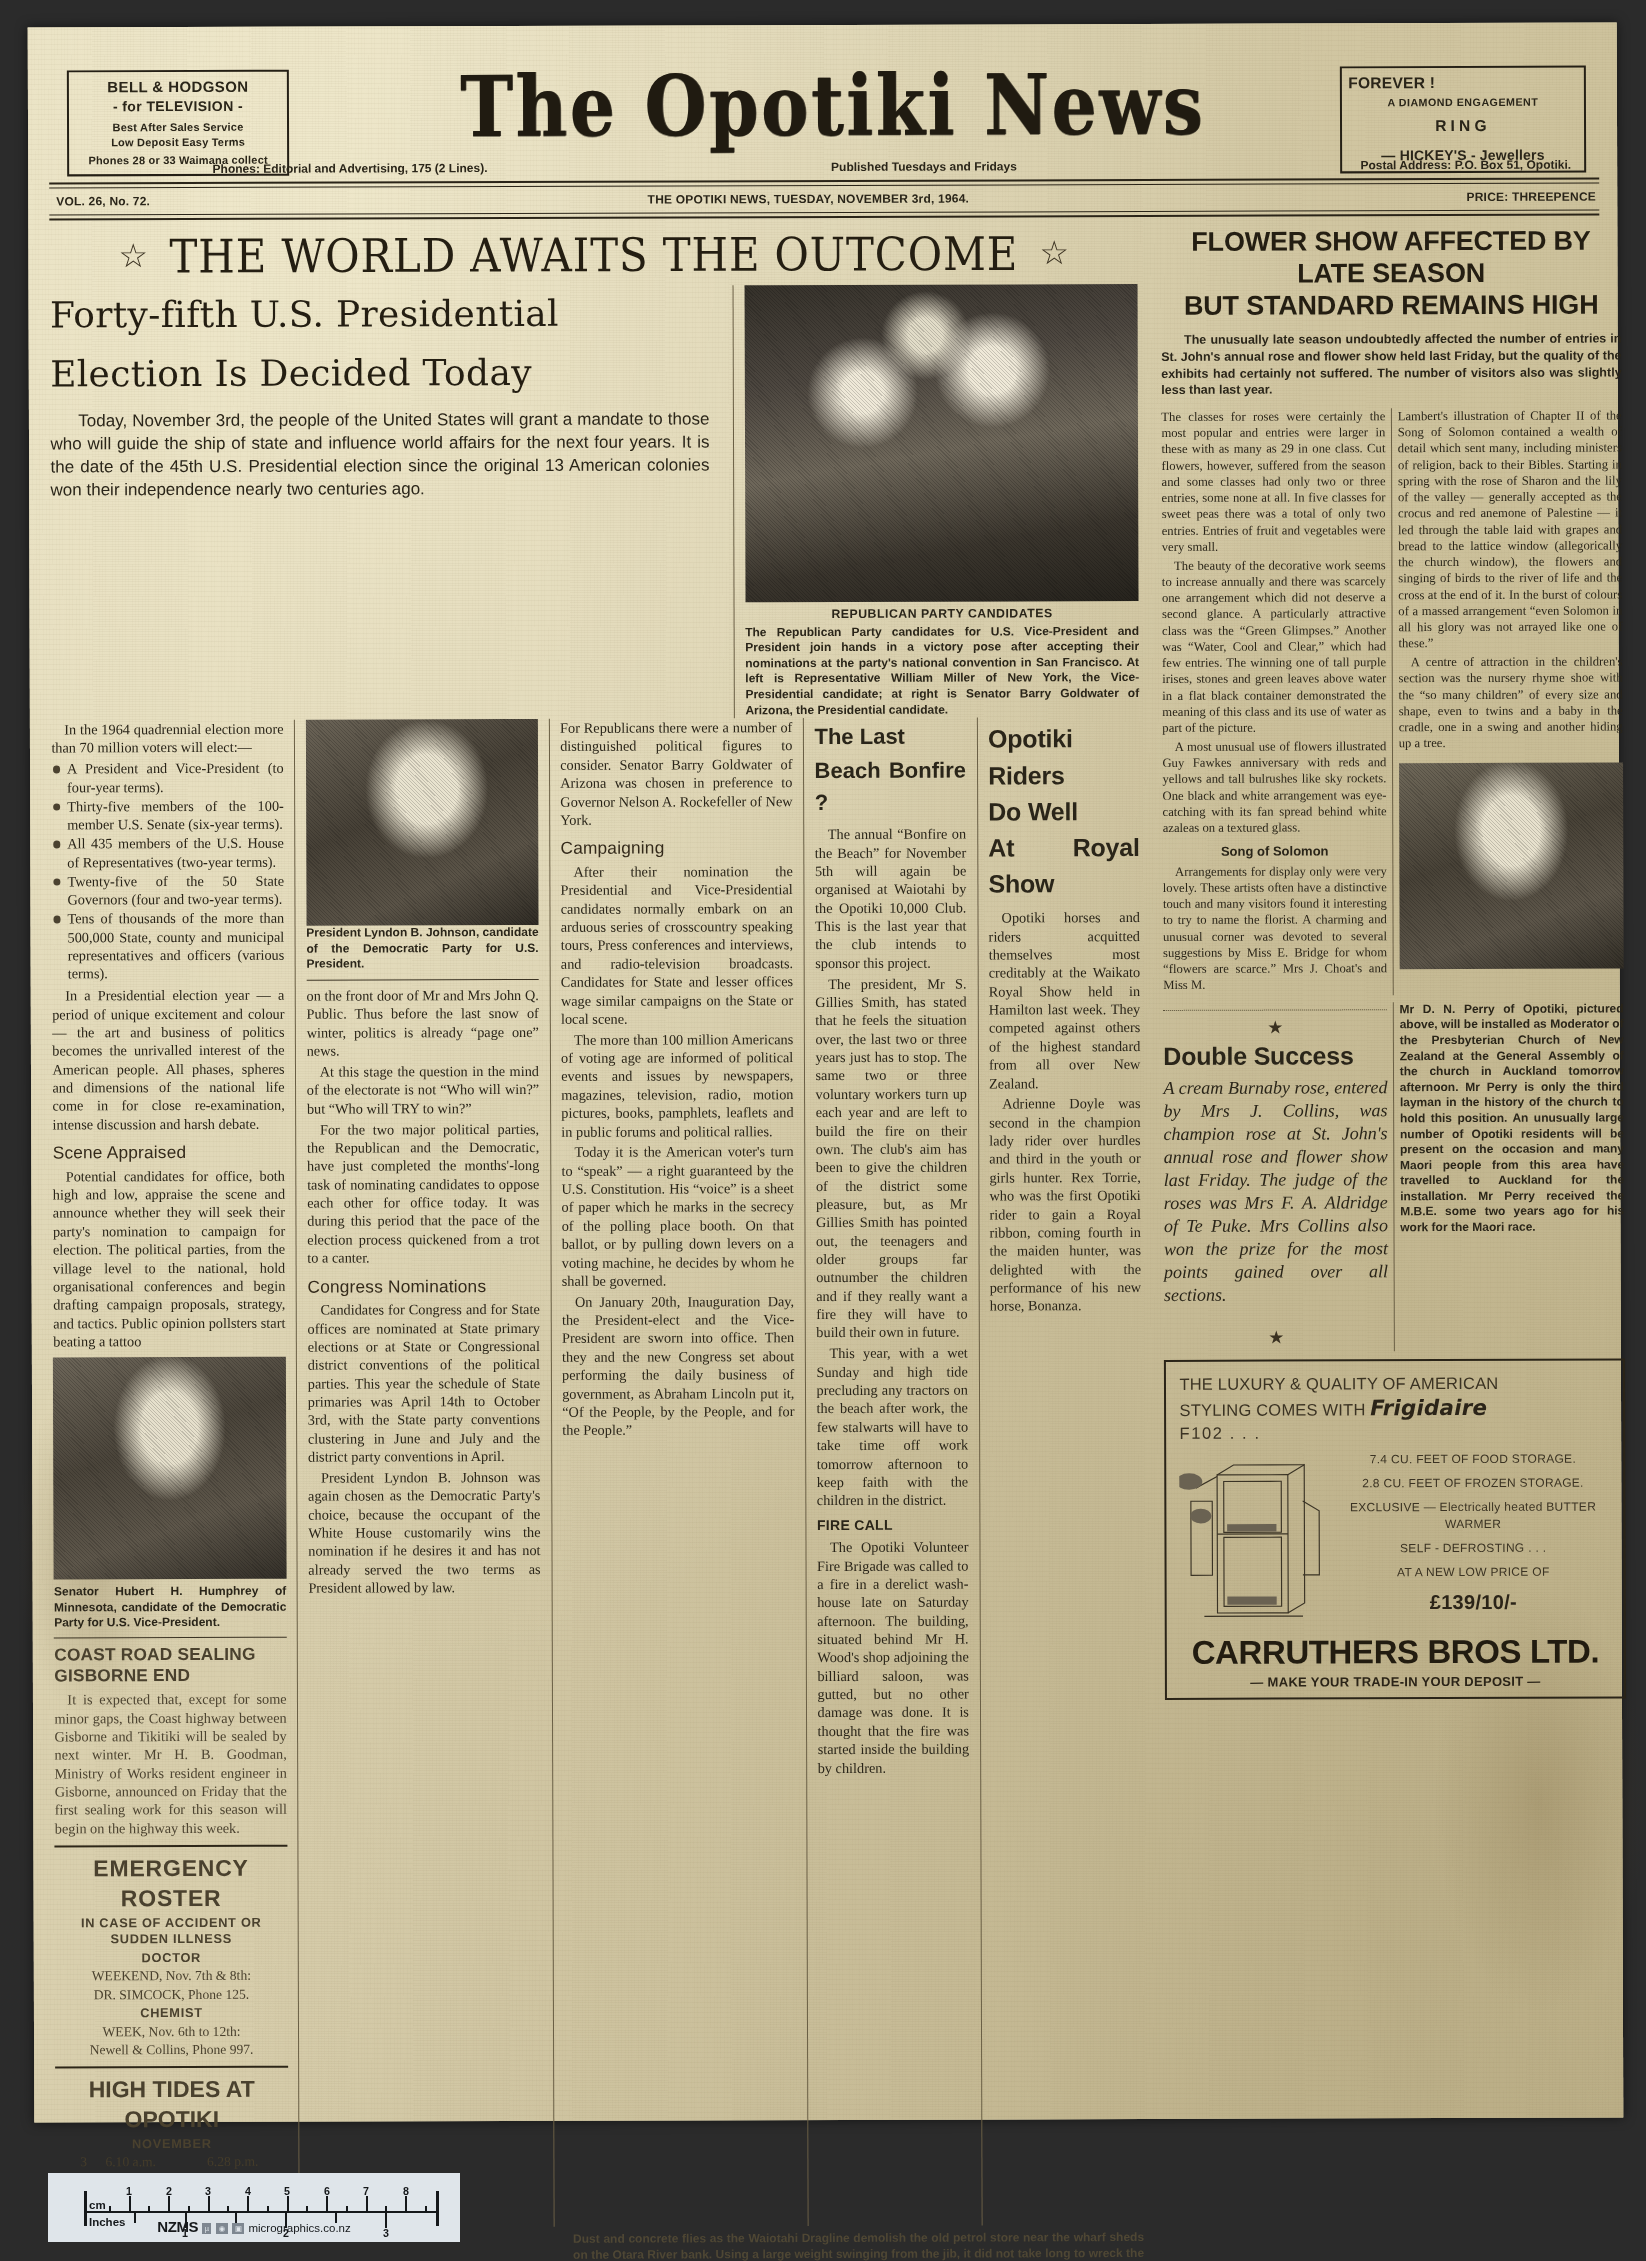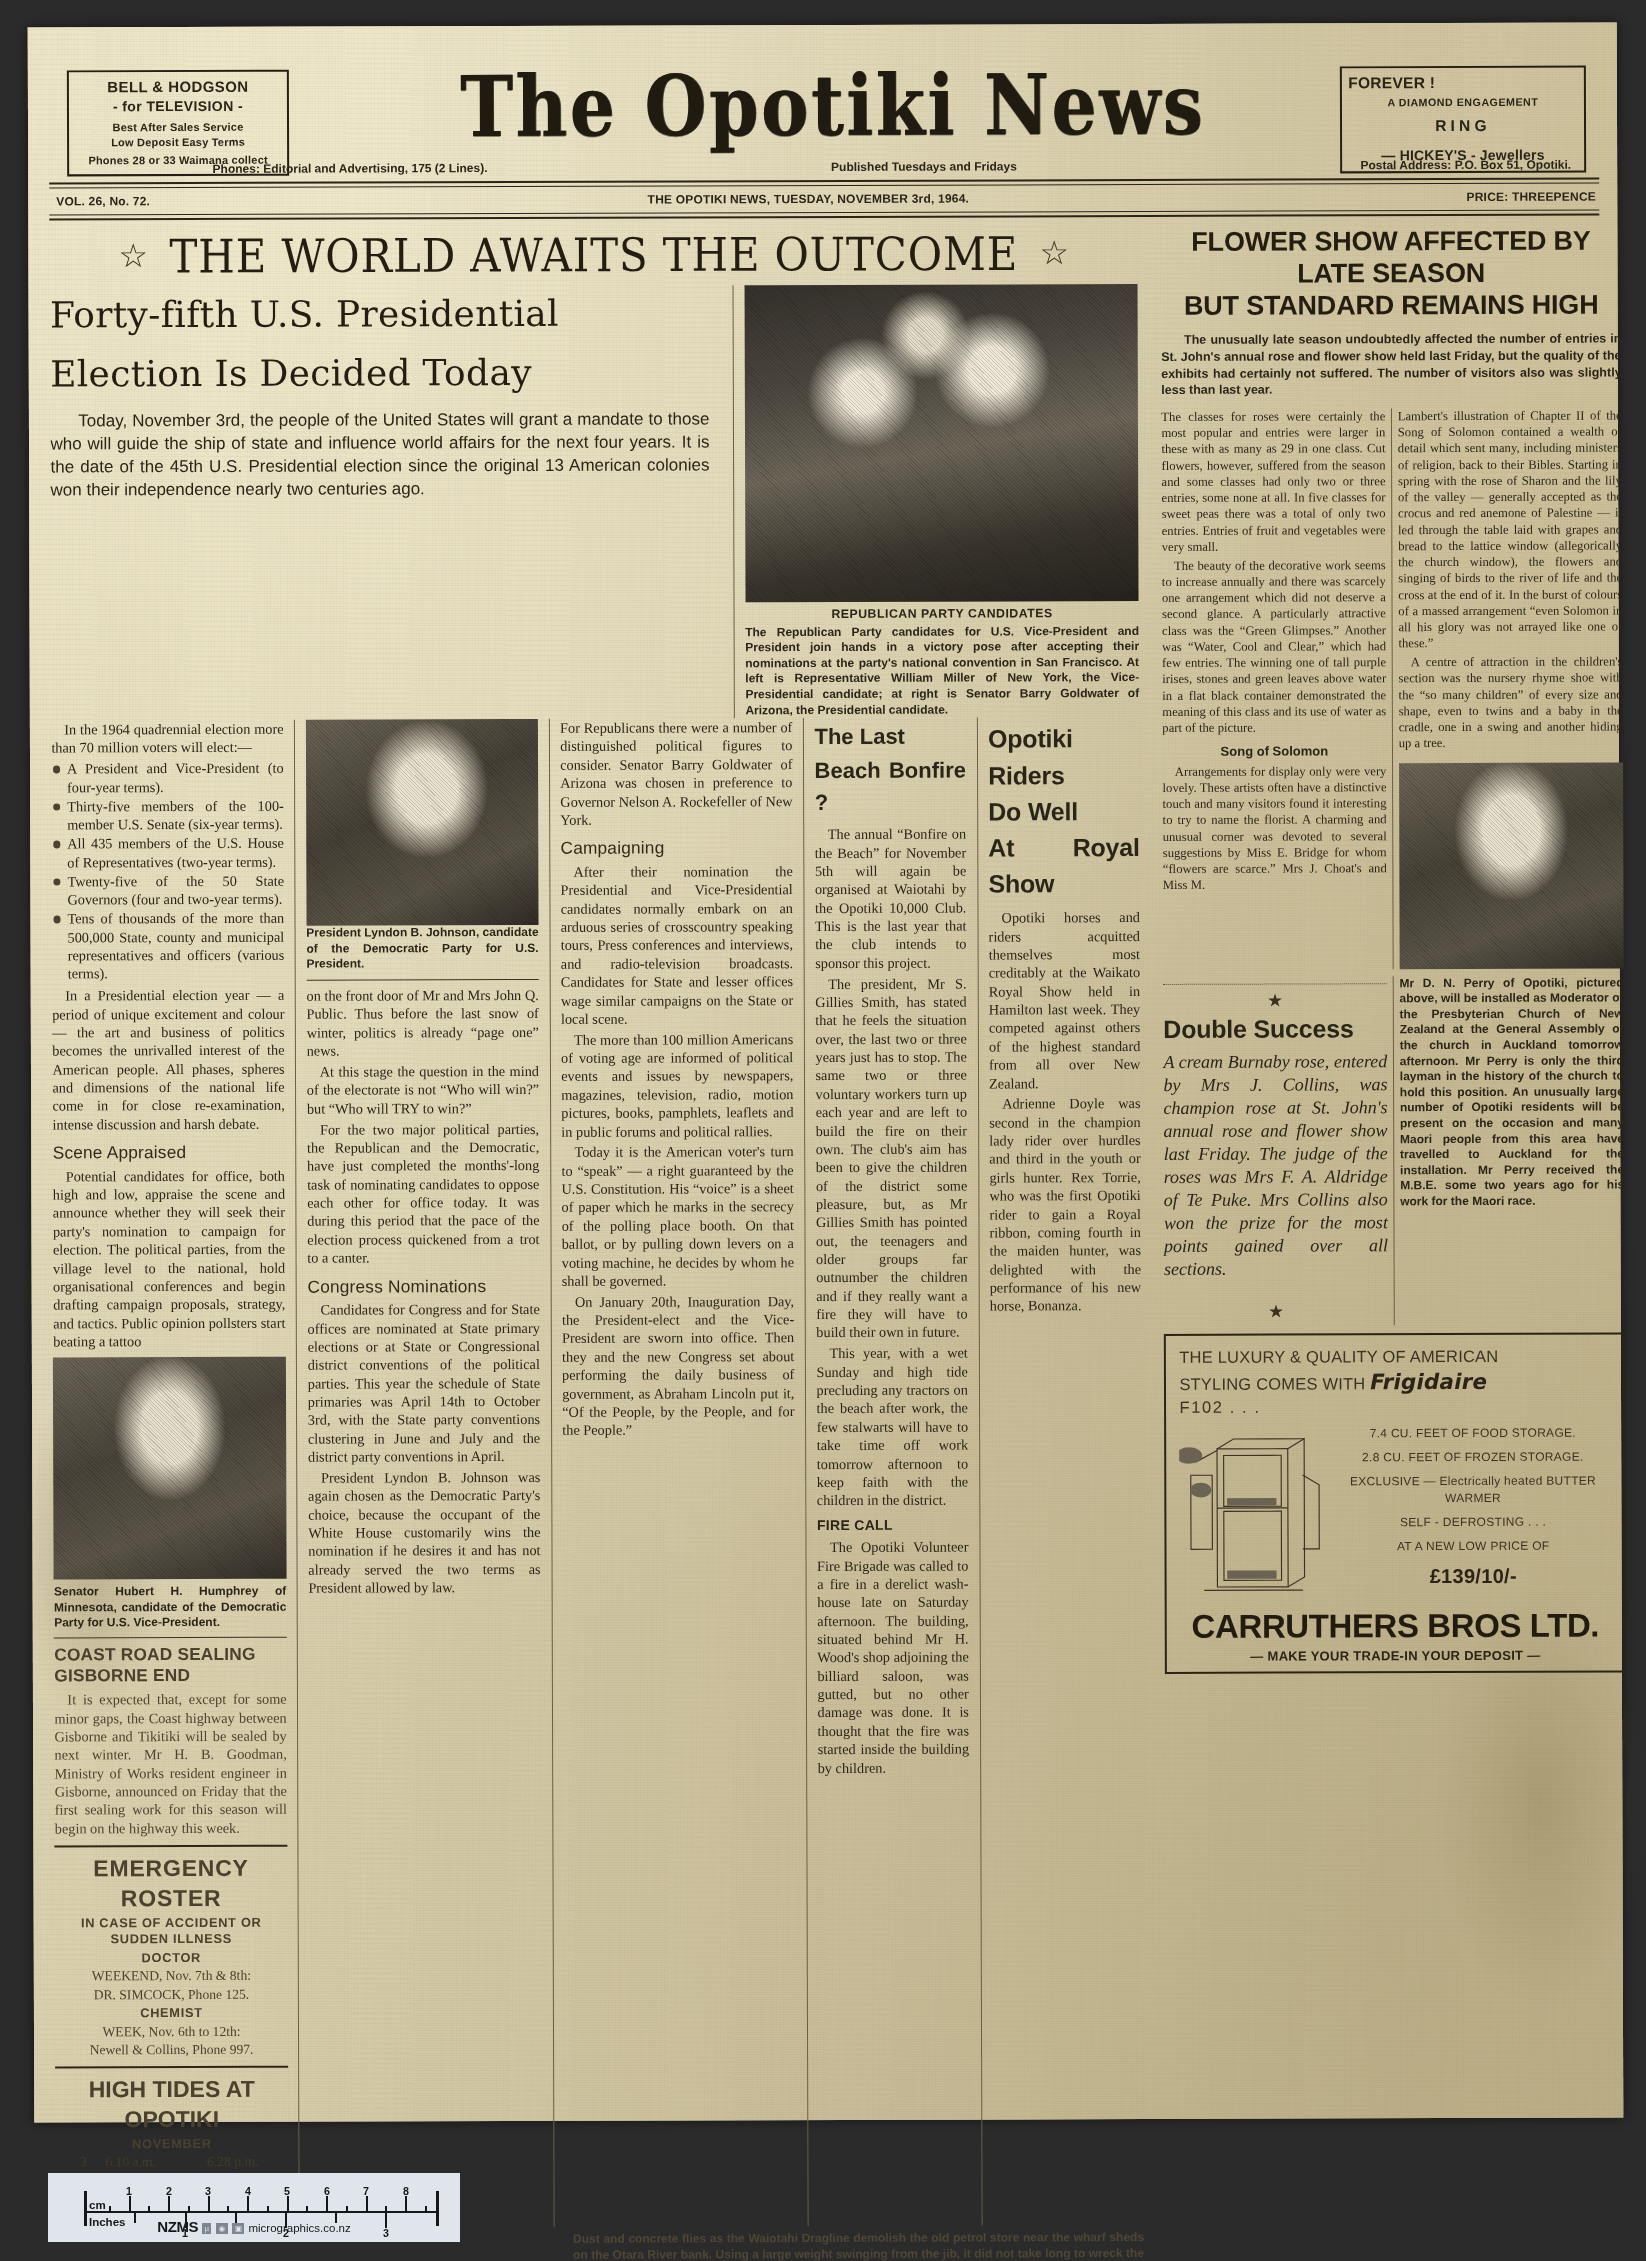--- a/index.html
+++ b/index.html
@@ -398,20 +398,21 @@
           <div class="rhead">FLOWER SHOW AFFECTED BY</div>
           <div class="rhead">LATE SEASON</div>
           <div class="rhead">BUT STANDARD REMAINS HIGH</div>
 
           <div class="rlead">The unusually late season undoubtedly affected the number of entries in St. John's annual rose and flower show held last Friday, but the quality of the exhibits had certainly not suffered. The number of visitors also was slightly less than last year.</div>
 
           <div class="r2col">
             <div class="rc">
               <p class="noind" style="text-indent:0">The classes for roses were certainly the most popular and entries were larger in these with as many as 29 in one class. Cut flowers, however, suffered from the season and some classes had only two or three entries, some none at all. In five classes for sweet peas there was a total of only two entries. Entries of fruit and vegetables were very small.</p>
               <p>The beauty of the decorative work seems to increase annually and there was scarcely one arrangement which did not deserve a second glance. A particularly attractive class was the “Green Glimpses.” Another was “Water, Cool and Clear,” which had few entries. The winning one of tall purple irises, stones and green leaves above water in a flat black container demonstrated the meaning of this class and its use of water as part of the picture.</p>
+              <p>A most unusual use of flowers illustrated Guy Fawkes anniversary with reds and yellows and tall bulrushes like sky rockets. One black and white arrangement was eye-catching with its fan spread behind white azaleas on a textured glass.</p>
               <h4 class="rsub">Song of Solomon</h4>
               <p>Arrangements for display only were very lovely. These artists often have a distinctive touch and many visitors found it interesting to try to name the florist. A charming and unusual corner was devoted to several suggestions by Miss E. Bridge for whom “flowers are scarce.” Mrs J. Choat's and Miss M.</p>
             </div>
             <div class="rsep"></div>
             <div class="rc">
               <p style="text-indent:0">Lambert's illustration of Chapter II of the Song of Solomon contained a wealth of detail which sent many, including ministers of religion, back to their Bibles. Starting in spring with the rose of Sharon and the lily of the valley — generally accepted as the crocus and red anemone of Palestine — it led through the table laid with grapes and bread to the lattice window (allegorically the church window), the flowers and singing of birds to the river of life and the cross at the end of it. In the burst of colours of a massed arrangement “even Solomon in all his glory was not arrayed like one of these.”</p>
               <p>A centre of attraction in the children's section was the nursery rhyme shoe with the “so many children” of every size and shape, even to twins and a baby in the cradle, one in a swing and another hiding up a tree.</p>
 
               <div class="photo" style="height:206px;margin-top:11.5px;
                    background:

